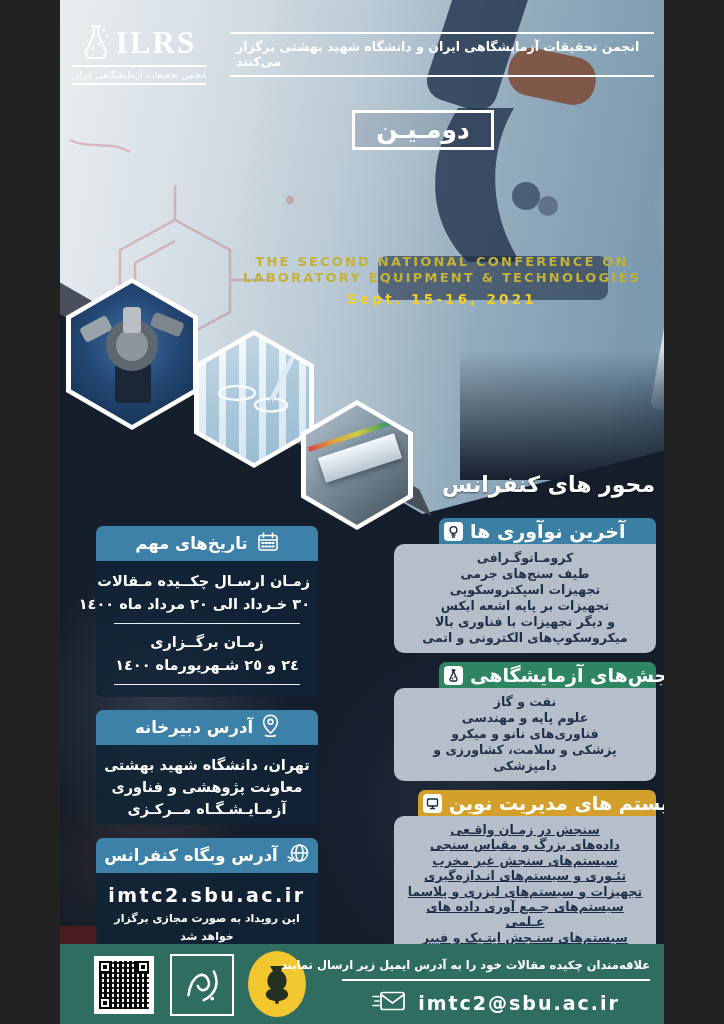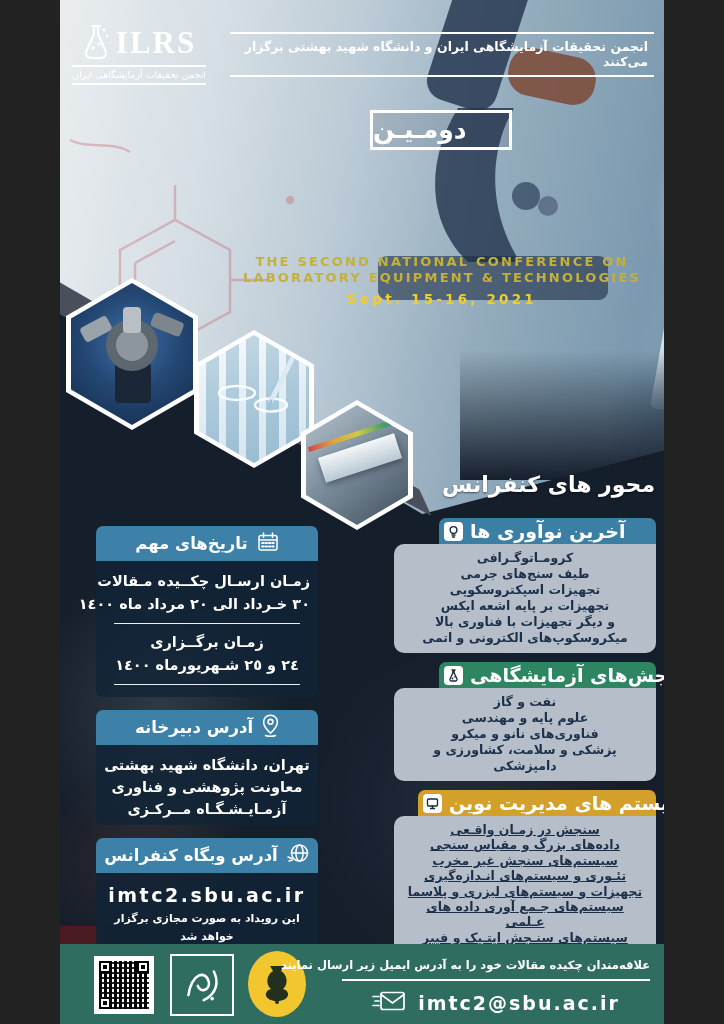--- a/index.html
+++ b/index.html
@@ -43,29 +43,29 @@
   .rainbow{position:absolute;left:0px;top:26px;width:104px;height:5px;transform:rotate(-18deg);
     background:linear-gradient(90deg,#d33,#e7a62b,#ded32f,#3da45c,#3b6fc2);opacity:.85;}
 
   
   .ilrs{left:12px;top:24px;width:134px;color:#fff;text-align:center;}
   .ilrs-row{display:flex;align-items:center;justify-content:center;gap:6px;}
   .ilrs-acr{font-family:"Liberation Serif",serif;font-weight:bold;font-size:31px;letter-spacing:2px;line-height:34px;}
   .ilrs-sub{margin-top:3px;border-top:2px solid #fff;border-bottom:2px solid #fff;
     font-size:9.5px;font-weight:normal;padding:2px 0 3px;direction:rtl;}
   .banner{left:170px;top:32px;width:424px;border-top:2px solid #fff;border-bottom:2px solid #fff;
-    padding:5px 6px 6px;color:#fff;font-weight:bold;font-size:12.5px;text-align:right;direction:rtl;box-sizing:border-box;}
+    padding:5px 6px 6px;color:#fff;font-weight:bold;font-size:12.5px;text-align:left;direction:rtl;box-sizing:border-box;}
   .sbu{left:638px;top:20px;width:78px;height:80px;border:3px solid #fff;box-sizing:border-box;
     display:flex;flex-direction:column;align-items:center;justify-content:center;color:#fff;}
   .sbu-cal{transform:rotate(-12deg);direction:rtl;text-align:center;font-weight:bold;font-size:12.5px;line-height:12.5px;}
   .sbu-year{font-size:6px;margin-top:3px;letter-spacing:1px;}
 
   
-  .ordinal{left:310px;top:110px;width:142px;height:40px;border:3px solid #fff;box-sizing:border-box;
-    color:#fff;font-size:25px;font-weight:bold;text-align:left;line-height:33px;direction:rtl;background:rgba(30,45,65,.12);}
+  .ordinal{left:292px;top:110px;width:142px;height:40px;border:3px solid #fff;box-sizing:border-box;
+    color:#fff;font-size:25px;font-weight:bold;text-align:center;line-height:33px;direction:rtl;background:rgba(30,45,65,.12);}
   .title-box{left:288px;top:149px;width:296px;border:3px solid #fff;box-sizing:border-box;
     padding:7px 8px 11px;direction:rtl;text-align:center;color:#fff;font-weight:bold;background:rgba(30,45,65,.10);}
   .t-line{font-size:27px;line-height:44px;white-space:nowrap;}
   .accent{color:#e87b3a;}
   .en-block{left:162px;top:254px;width:440px;text-align:center;font-weight:bold;
     color:#c3b13a;font-size:13px;letter-spacing:2.2px;line-height:16px;}
   .en-date{margin-top:5px;color:#f2cd2a;font-size:13.5px;letter-spacing:3.2px;}
 
   
   .topics-h{right:9px;top:472px;color:#fff;font-size:22px;font-weight:bold;direction:rtl;text-shadow:0 1px 2px rgba(0,0,0,.5);}

